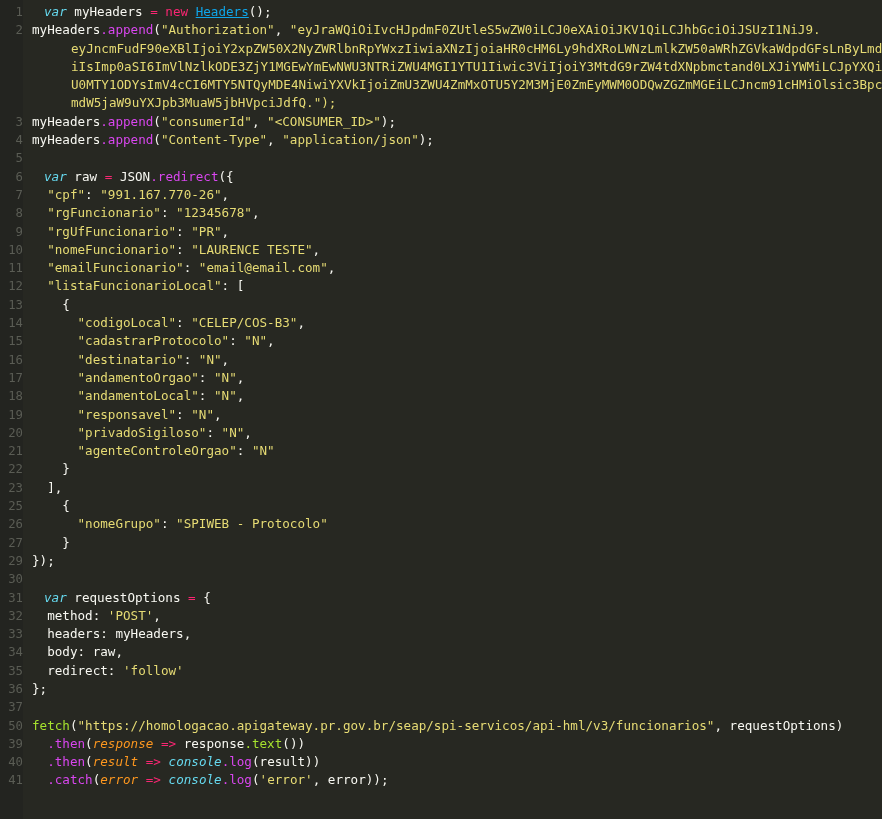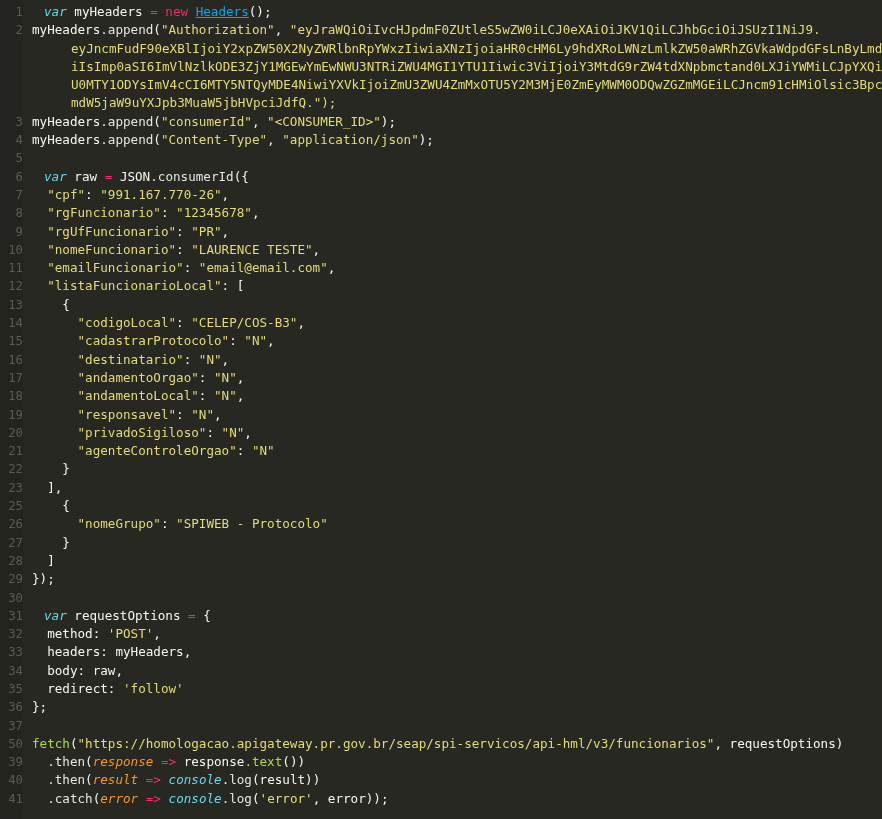--- a/index.html
+++ b/index.html
@@ -53,21 +53,21 @@
   .code {
     padding-left: 9px;
     color: #f8f8f2;
     flex: 1;
     overflow: visible;
   }
   
   .kw      { color: #66d9ef; font-style: italic; margin-left: 12px; }   
   .op      { color: #f92672; }                       
   .type    { color: #0ea5e9; text-decoration: underline; }
-  .fn      { color: #e5e5e5; }                       
+  .fn      { color: #d946ef; }                       
   .fng     { color: #a6e22e; text-align: right; }                       
   .str     { color: #e6db74; }                       
   .pln     { color: #f8f8f2; }
   .punc    { color: #f8f8f2; }
   .param   { color: #fd971f; font-style: italic; }   
   .glob    { color: #66d9ef; font-style: italic; }
 </style>
 </head>
 <body style="background: rgb(39, 40, 34);">
 
@@ -76,42 +76,41 @@
   <div class="code-lines">
       <div class="line"><span class="ln">1</span><span class="code"><span class="kw">var </span><span class="pln">myHeaders </span><span class="op">=</span><span class="pln"> </span><span class="op">new</span><span class="pln"> </span><span class="type">Headers</span><span class="punc">();</span></span></div>
       <div class="line"><span class="ln">2</span><span class="code"><span class="pln">myHeaders</span><span class="fn">.append</span><span class="punc">(</span><span class="str">"Authorization"</span><span class="punc">, </span><span class="str">"eyJraWQiOiIvcHJpdmF0ZUtleS5wZW0iLCJ0eXAiOiJKV1QiLCJhbGciOiJSUzI1NiJ9.</span></span></div>
       <div class="line"><span class="ln"></span><span class="code" style="padding-left: 48px;"><span class="str">eyJncmFudF90eXBlIjoiY2xpZW50X2NyZWRlbnRpYWxzIiwiaXNzIjoiaHR0cHM6Ly9hdXRoLWNzLmlkZW50aWRhZGVkaWdpdGFsLnByLmdvdi5ic</span></span></div>
       <div class="line"><span class="ln"></span><span class="code" style="padding-left: 48px;"><span class="str">iIsImp0aSI6ImVlNzlkODE3ZjY1MGEwYmEwNWU3NTRiZWU4MGI1YTU1Iiwic3ViIjoiY3MtdG9rZW4tdXNpbmctand0LXJiYWMiLCJpYXQiOjE2OT</span></span></div>
       <div class="line"><span class="ln"></span><span class="code" style="padding-left: 48px;"><span class="str">U0MTY1ODYsImV4cCI6MTY5NTQyMDE4NiwiYXVkIjoiZmU3ZWU4ZmMxOTU5Y2M3MjE0ZmEyMWM0ODQwZGZmMGEiLCJncm91cHMiOlsic3Bpc2Vydi5</span></span></div>
       <div class="line"><span class="ln"></span><span class="code" style="padding-left: 48px;"><span class="str">mdW5jaW9uYXJpb3MuaW5jbHVpciJdfQ.</span><span class="str">");</span></span></div>
       <div class="line"><span class="ln">3</span><span class="code"><span class="pln">myHeaders</span><span class="fn">.append</span><span class="punc">(</span><span class="str">"consumerId"</span><span class="punc">, </span><span class="str">"&lt;CONSUMER_ID&gt;"</span><span class="punc">);</span></span></div>
       <div class="line"><span class="ln">4</span><span class="code"><span class="pln">myHeaders</span><span class="fn">.append</span><span class="punc">(</span><span class="str">"Content-Type"</span><span class="punc">, </span><span class="str">"application/json"</span><span class="punc">);</span></span></div>
       <div class="line"><span class="ln">5</span><span class="code"></span></div>
-      <div class="line"><span class="ln">6</span><span class="code"><span class="kw">var </span><span class="pln">raw </span><span class="op">=</span><span class="pln"> </span><span class="pln">JSON</span><span class="fn">.consumerId</span><span class="punc">({</span></span></div>
+      <div class="line"><span class="ln">6</span><span class="code"><span class="kw">var </span><span class="pln">raw </span><span class="op">=</span><span class="pln"> </span><span class="pln">JSON</span><span class="fn">.redirect</span><span class="punc">({</span></span></div>
       <div class="line"><span class="ln">7</span><span class="code"><span class="pln">  </span><span class="str">"cpf"</span><span class="punc">: </span><span class="str">"991.167.770-26"</span><span class="punc">,</span></span></div>
       <div class="line"><span class="ln">8</span><span class="code"><span class="pln">  </span><span class="str">"rgFuncionario"</span><span class="punc">: </span><span class="str">"12345678"</span><span class="punc">,</span></span></div>
       <div class="line"><span class="ln">9</span><span class="code"><span class="pln">  </span><span class="str">"rgUfFuncionario"</span><span class="punc">: </span><span class="str">"PR"</span><span class="punc">,</span></span></div>
       <div class="line"><span class="ln">10</span><span class="code"><span class="pln">  </span><span class="str">"nomeFuncionario"</span><span class="punc">: </span><span class="str">"LAURENCE TESTE"</span><span class="punc">,</span></span></div>
       <div class="line"><span class="ln">11</span><span class="code"><span class="pln">  </span><span class="str">"emailFuncionario"</span><span class="punc">: </span><span class="str">"email@email.com"</span><span class="punc">,</span></span></div>
       <div class="line"><span class="ln">12</span><span class="code"><span class="pln">  </span><span class="str">"listaFuncionarioLocal"</span><span class="punc">: [</span></span></div>
       <div class="line"><span class="ln">13</span><span class="code"><span class="punc">    {</span></span></div>
       <div class="line"><span class="ln">14</span><span class="code"><span class="pln">      </span><span class="str">"codigoLocal"</span><span class="punc">: </span><span class="str">"CELEP/COS-B3"</span><span class="punc">,</span></span></div>
       <div class="line"><span class="ln">15</span><span class="code"><span class="pln">      </span><span class="str">"cadastrarProtocolo"</span><span class="punc">: </span><span class="str">"N"</span><span class="punc">,</span></span></div>
       <div class="line"><span class="ln">16</span><span class="code"><span class="pln">      </span><span class="str">"destinatario"</span><span class="punc">: </span><span class="str">"N"</span><span class="punc">,</span></span></div>
       <div class="line"><span class="ln">17</span><span class="code"><span class="pln">      </span><span class="str">"andamentoOrgao"</span><span class="punc">: </span><span class="str">"N"</span><span class="punc">,</span></span></div>
       <div class="line"><span class="ln">18</span><span class="code"><span class="pln">      </span><span class="str">"andamentoLocal"</span><span class="punc">: </span><span class="str">"N"</span><span class="punc">,</span></span></div>
       <div class="line"><span class="ln">19</span><span class="code"><span class="pln">      </span><span class="str">"responsavel"</span><span class="punc">: </span><span class="str">"N"</span><span class="punc">,</span></span></div>
       <div class="line"><span class="ln">20</span><span class="code"><span class="pln">      </span><span class="str">"privadoSigiloso"</span><span class="punc">: </span><span class="str">"N"</span><span class="punc">,</span></span></div>
       <div class="line"><span class="ln">21</span><span class="code"><span class="pln">      </span><span class="str">"agenteControleOrgao"</span><span class="punc">: </span><span class="str">"N"</span></span></div>
       <div class="line"><span class="ln">22</span><span class="code"><span class="punc">    }</span></span></div>
       <div class="line"><span class="ln">23</span><span class="code"><span class="punc">  ],</span></span></div>
       <div class="line"><span class="ln">25</span><span class="code"><span class="punc">    {</span></span></div>
       <div class="line"><span class="ln">26</span><span class="code"><span class="pln">      </span><span class="str">"nomeGrupo"</span><span class="punc">: </span><span class="str">"SPIWEB - Protocolo"</span></span></div>
       <div class="line"><span class="ln">27</span><span class="code"><span class="punc">    }</span></span></div>
-      <div class="line"><span class="ln">28</span><span class="code"><span class="punc">  ]</span></span></div>
       <div class="line"><span class="ln">29</span><span class="code"><span class="punc">});</span></span></div>
       <div class="line"><span class="ln">30</span><span class="code"></span></div>
       <div class="line"><span class="ln">31</span><span class="code"><span class="kw">var </span><span class="pln">requestOptions </span><span class="op">=</span><span class="punc"> {</span></span></div>
       <div class="line"><span class="ln">32</span><span class="code"><span class="pln">  method: </span><span class="str">'POST'</span><span class="punc">,</span></span></div>
       <div class="line"><span class="ln">33</span><span class="code"><span class="pln">  headers: myHeaders,</span></span></div>
       <div class="line"><span class="ln">34</span><span class="code"><span class="pln">  body: raw,</span></span></div>
       <div class="line"><span class="ln">35</span><span class="code"><span class="pln">  redirect: </span><span class="str">'follow'</span></span></div>
       <div class="line"><span class="ln">36</span><span class="code"><span class="punc">};</span></span></div>
       <div class="line"><span class="ln">37</span><span class="code"></span></div>
       <div class="line"><span class="ln">50</span><span class="code"><span class="fng">fetch</span><span class="punc">(</span><span class="str">"https://homologacao.apigateway.pr.gov.br/seap/spi-servicos/api-hml/v3/funcionarios"</span><span class="pln">, requestOptions)</span></span></div>

